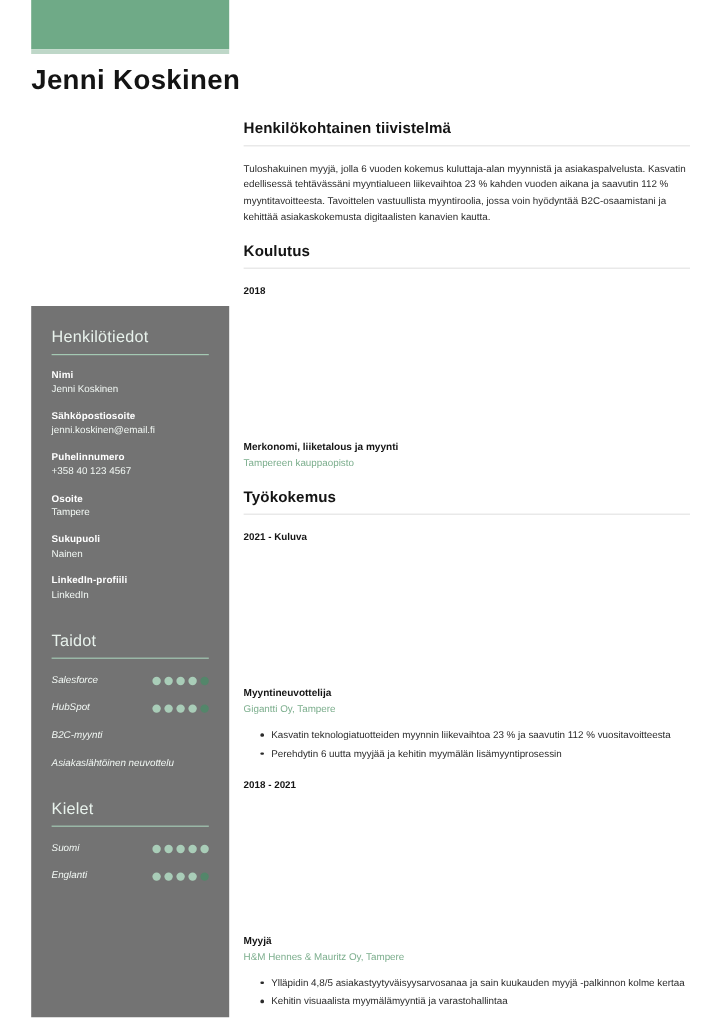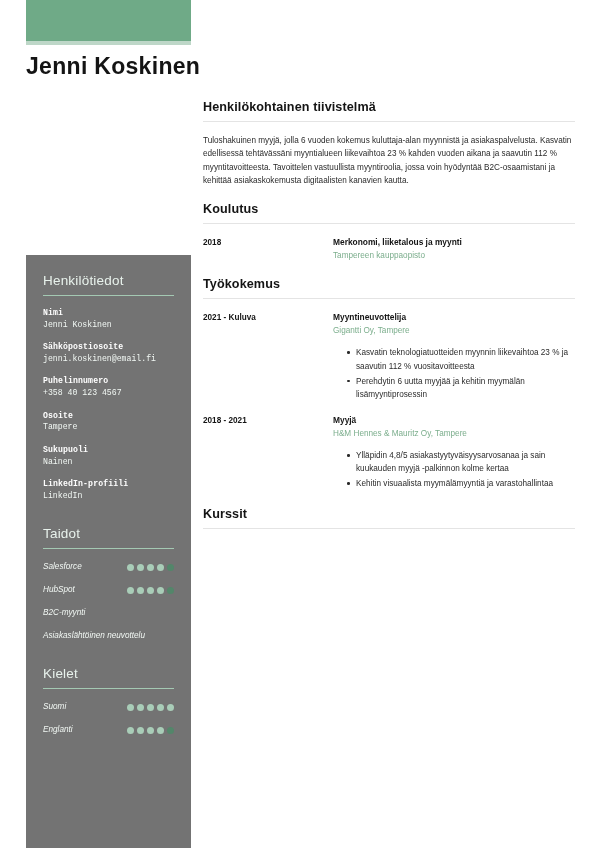--- a/index.html
+++ b/index.html
@@ -62,21 +62,21 @@
     font-weight: normal;
     color: #e8f2ec;
     letter-spacing: 0.2px;
     margin-bottom: 7px;
   }
   .side-rule {
     height: 1px;
     background: #a4c9b3;
     margin-bottom: 11px;
   }
-  .side-field { margin-bottom: 10px; font-family: Liberation Mono, monospace; }
+  .side-field { margin-bottom: 10px; }
   .side-label {
     font-size: 8.2px;
     font-weight: bold;
     color: #ffffff;
     letter-spacing: 0.1px;
     line-height: 1.45;
   }
   .side-value {
     font-size: 8.2px;
     font-weight: normal;
@@ -128,21 +128,21 @@
     background: #e4e4e4;
     margin-bottom: 12px;
   }
   .summary {
     font-size: 8.2px;
     color: #2b2b2b;
     line-height: 1.62;
     text-align: left;
   }
 
-  .entry { display: flex; margin-bottom: 11px; }
+  .entry { display: flex; margin-bottom: 11px; flex-direction: column; }
   .entry-date {
     flex: 0 0 130px;
     font-size: 8.2px;
     font-weight: bold;
     color: #141414;
     line-height: 1.5;
     padding-top: 1px;
   }
   .entry-body { flex: 1 1 auto; }
   .entry-title {

